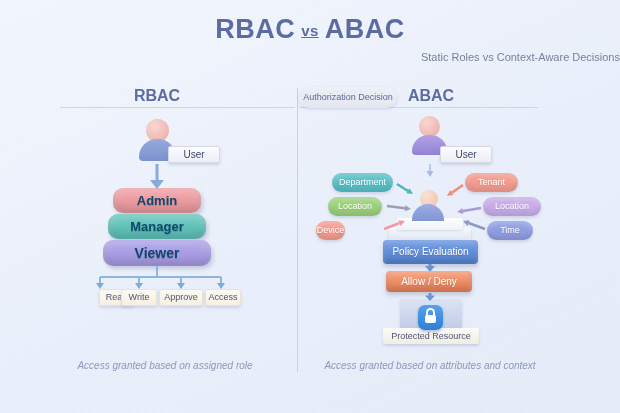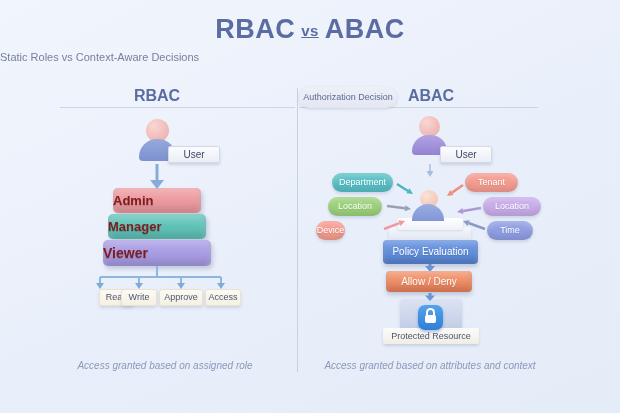--- a/index.html
+++ b/index.html
@@ -5,21 +5,21 @@
   html,body{margin:0;padding:0;}
   body{font-family:"Liberation Sans","DejaVu Sans",sans-serif;background:#e8eef9;}
   .stage{position:relative;width:620px;height:413px;overflow:hidden;
          background:linear-gradient(155deg,#f1f5fd 0%,#e9effa 55%,#e4ecf8 100%);}
   .abs{position:absolute;}
 
   
   .title{top:14px;left:0;width:620px;text-align:center;color:#5b6ca3;font-weight:700;
          font-size:27px;letter-spacing:.5px;}
   .title .vs{font-size:15px;font-weight:700;margin:0 6px;position:relative;top:-2px;text-decoration:underline;}
-  .subtitle{top:51px;left:0;width:620px;text-align:left;color:#75819f;font-size:11px;}
+  .subtitle{top:51px;left:0;width:620px;text-align:right;color:#75819f;font-size:11px;}
   .col-heading{top:87px;width:120px;text-align:center;color:#5b6ca3;font-weight:700;font-size:16px;}
   .h-rbac{left:97px;} .h-abac{left:371px;}
   .hline{height:1px;background:#cdd4e3;top:107px;}
   .hl-left{left:60px;width:235px;} .hl-right{left:299px;width:239px;}
   .vline{left:297px;top:88px;width:1px;height:284px;background:#c9d0de;}
   .auth-pill{left:251px;top:87px;width:98px;height:21px;border-radius:11px;
              background:linear-gradient(#eef0f7,#e3e7f1);box-shadow:0 1px 3px rgba(120,130,165,.3);
              color:#5a6a99;font-size:9px;text-align:center;line-height:21px;margin-left:48px;}
 
   
@@ -34,21 +34,21 @@
   .head-r{left:419px;top:116px;width:21px;height:21px;
           background:radial-gradient(circle at 35% 30%,#f9d7d2,#e9a8a6);}
   .body-r{left:412px;top:135px;width:35px;height:20px;border-radius:17px 17px 4px 4px;
           background:linear-gradient(#b3a3e3,#9382d2);}
   .plate{height:17px;background:linear-gradient(#fbfcfe,#eceef5);border:1px solid #d5d9e6;
          border-radius:2px;box-shadow:0 2px 3px rgba(130,140,170,.3);color:#3f4a68;
          font-size:10px;text-align:center;line-height:15px;box-sizing:border-box;margin-left:36px;}
   .plate-l{left:132px;top:146px;width:52px;} .plate-r{left:404px;top:146px;width:52px;}
 
   
-  .role{border-radius:5px;color:#7f1d1d;font-weight:700;
+  .role{border-radius:10px;color:#0c4a6e;font-weight:700;text-align:center;
         text-shadow:0 1px 1px rgba(0,0,0,.18);
         box-shadow:inset 0 6px 8px rgba(255,255,255,.28),inset 0 -6px 7px rgba(0,0,0,.14),
                    2px 3px 4px rgba(120,130,165,.35);}
   .role-admin{left:113px;top:188px;width:88px;height:25px;font-size:13px;line-height:25px;}
   .role-manager{left:108px;top:214px;width:98px;height:25px;font-size:13px;line-height:25px;}
   .role-viewer{left:103px;top:240px;width:108px;height:26px;font-size:14px;line-height:26px;}
 
   .perm{top:289px;height:17px;background:linear-gradient(#fdfaf3,#f5f0e3);border:1px solid #eae3d2;
         border-radius:3px;box-shadow:0 2px 3px rgba(140,150,180,.3);color:#4c5670;
         font-size:9px;text-align:center;line-height:15px;box-sizing:border-box;}

